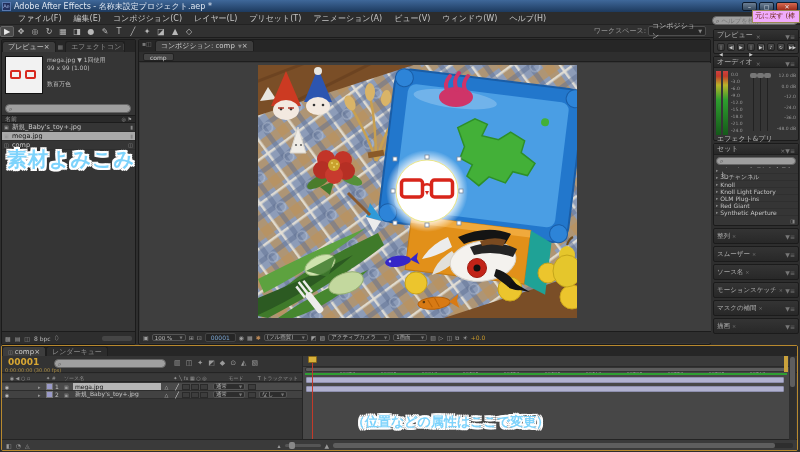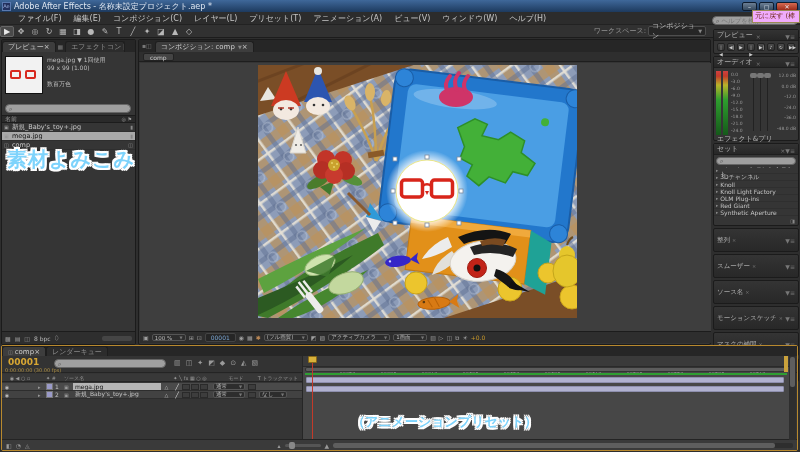--- a/index.html
+++ b/index.html
@@ -50,21 +50,21 @@
   .prow .ficon{width:8px;font-size:5px;color:#999;}
   .prow .badge{margin-left:auto;font-size:5px;color:#888;}
   .prow.sel{background:#a9a9a9;color:#111;}
   
   .transport{display:flex;gap:2px;align-items:center;padding:2px 3px;}
   .tbtn{min-width:8px;height:8px;background:linear-gradient(#4a4a4a,#333);border:1px solid #222;border-radius:2px;
         color:#ccc;font-size:4.5px;line-height:7px;text-align:center;padding:0 1px;}
   .scale{font-size:4.5px;color:#9a9a9a;line-height:7px;}
   .fxrow{display:flex;align-items:center;height:7px;font-size:6px;color:#c2c2c2;padding:0 2px;border-bottom:1px solid #2f2f2f;}
   .fxrow .tri{color:#8a8a8a;font-size:4.5px;margin-right:2px;}
-  .cpanel{height:24px;background:linear-gradient(#343434,#282828);border:1px solid #1b1b1b;border-radius:2px;
+  .cpanel{height:16px;background:linear-gradient(#343434,#282828);border:1px solid #1b1b1b;border-radius:2px;
           display:flex;align-items:center;font-size:6.5px;color:#b0b0b0;padding:0 3px;margin-bottom:2px;}
   .cpanel .x{color:#777;margin-left:2px;font-size:5px;}
   .cpanel .menu{margin-left:auto;color:#777;font-size:6px;}
   
   .trow{display:flex;align-items:center;height:8px;font-size:6px;color:#c4c4c4;border-bottom:1px solid #2d2d2d;}
   .tc{flex:none;text-align:center;}
   .mini{width:8px;height:6px;border:1px solid #2a2a2a;background:#3d3d3d;margin-right:1px;}
   .ddm{background:#2d2d2d;border:1px solid #555;border-radius:2px;height:7px;font-size:5.5px;color:#bbb;
        display:inline-flex;align-items:center;justify-content:space-between;padding:0 2px;}
   .rlabel{display:inline-block;width:41px;text-align:center;font-size:5px;color:#9a9a9a;}
@@ -163,21 +163,21 @@
       <span>▩</span>
       <span>▤</span>
       <span>◫</span>
       <span style="color:#b8b8b8;">8 bpc</span>
       <span>⬯</span>
       <span style="margin-left:auto;width:30px;height:5px;background:#454545;border-radius:2px;"></span>
     </div>
   </div>
 
   <div class="abs panel" style="left:138px;top:39px;width:573px;height:306px;">
-    <div style="height:12px;background:#262626;display:flex;align-items:center;">
+    <div style="height:12px;background:#262626;display:flex;align-items:flex-start;">
       <span style="font-size:6px;color:#777;margin:0 3px 2px;">▪◫</span>
       <span class="tab">
           <span>コンポジション: comp</span>
           <span class="car" style="font-size:5px;color:#888;margin-left:3px;">▼</span>
           <span class="x">×</span>
         </span>
     </div>
     <div style="height:10px;background:#2e2e2e;border-bottom:1px solid #1e1e1e;display:flex;align-items:center;">
       <span style="background:#444;border:1px solid #222;border-radius:2px;font-size:6px;color:#ccc;padding:0 6px;margin-left:4px;height:8px;line-height:8px;">comp</span>
     </div>
@@ -648,21 +648,21 @@
       </div>
       <div style="position:absolute;left:2px;top:11px;width:482px;height:5px;background:#5c5c5c;border:1px solid #333;border-radius:2px;"></div>
       <div style="position:absolute;left:2px;top:17px;width:482px;height:2px;background:#2f9e33;"></div>
       <div class="layerbar" style="left:3px;top:21px;width:478px;"></div>
       <div class="layerbar" style="left:3px;top:30px;width:478px;"></div>
       <div style="position:absolute;right:1px;top:0;width:4px;height:16px;background:#caa23c;"></div>
       <div style="position:absolute;left:9px;top:0;width:1px;height:85px;background:#c23a2a;"></div>
       <div style="position:absolute;left:5px;top:0;width:9px;height:7px;background:#d8b13a;border:1px solid #8a6a1a;border-radius:1px;"></div>
     </div>
 
-    <div class="abs anno" style="left:350px;top:67px;font-size:13px;letter-spacing:0;">（アニメーションプリセット）</div>
+    <div class="abs anno" style="left:350px;top:67px;font-size:13px;letter-spacing:0;">（位置などの属性はここで変更）</div>
 
     <div style="position:absolute;left:0;bottom:0;width:795px;height:11px;background:#3a3a3a;border-top:1px solid #242424;display:flex;align-items:center;font-size:6px;color:#9a9a9a;padding:0 4px;gap:4px;">
       <span>◧</span>
       <span>◔</span>
       <span>◬</span>
       <span style="width:240px;"></span>
       <span>▴</span>
       <span style="width:36px;height:3px;background:#555;border-radius:2px;position:relative;">
           <span style="position:absolute;left:4px;top:-2px;width:6px;height:7px;background:#888;border-radius:2px;"></span>
         </span>

